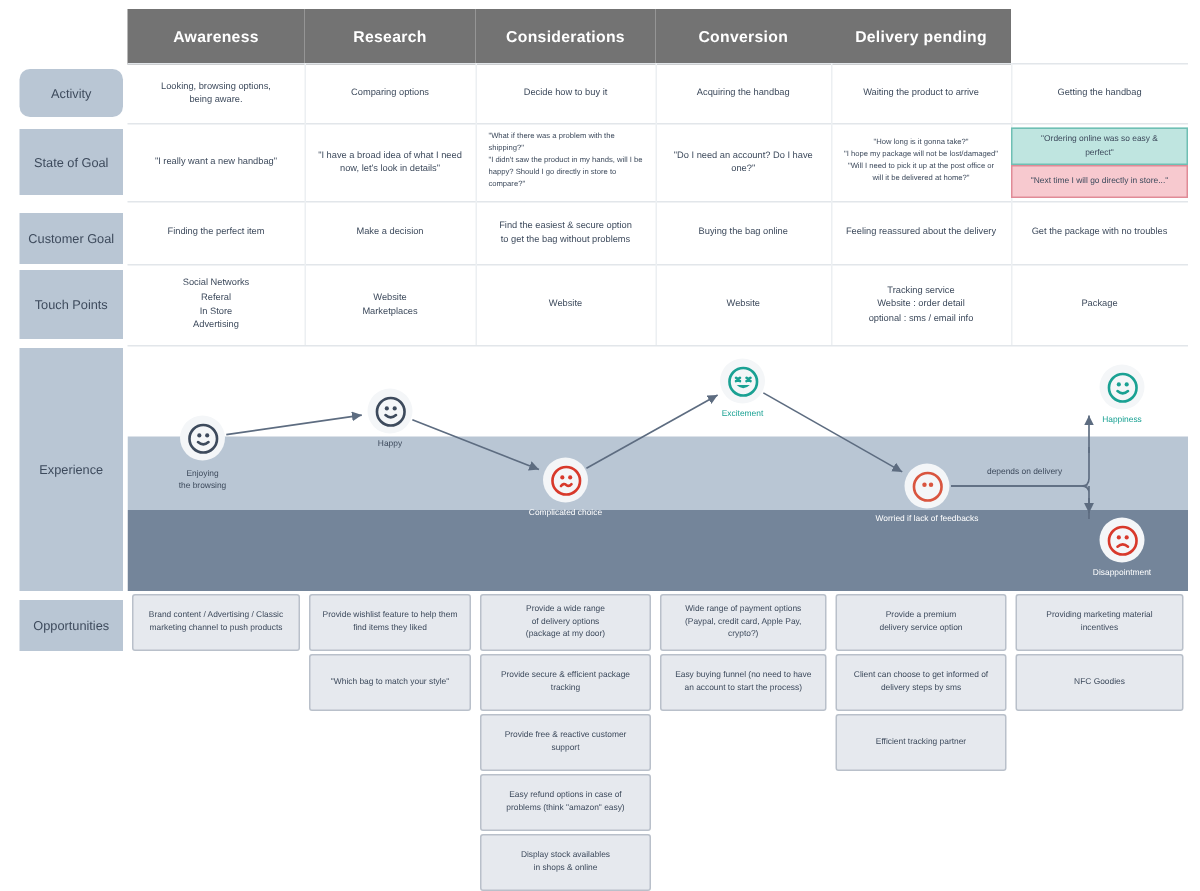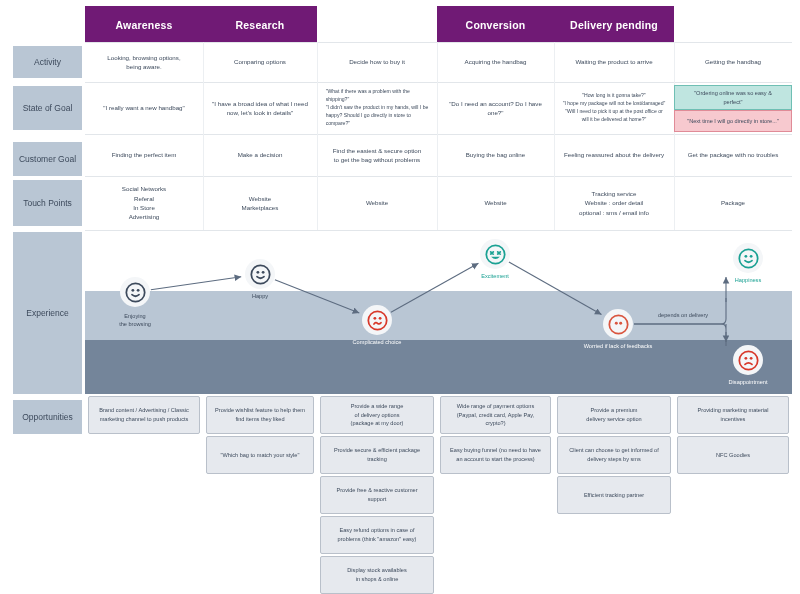--- a/index.html
+++ b/index.html
@@ -8,21 +8,21 @@
     background: #ffffff;
     font-family: "Liberation Sans", sans-serif;
     color: #3d4a5c;
     overflow: hidden;
   }
   #board { position: relative; width: 800px; height: 594px; }
 
   
   .col-head {
     position: absolute; top: 6px; height: 37px;
-    background: #701a75; color: #ffffff;
+    background: #737373; color: #ffffff;
     display: flex; align-items: center; justify-content: center;
     font-size: 10.5px; font-weight: bold; letter-spacing: .2px;
   }
 
   
   .row-label {
     position: absolute; left: 13px; width: 69px;
     background: #b9c6d4; color: #3d4a5c;
     display: flex; align-items: center; justify-content: center;
     font-size: 8.5px; text-align: center;
@@ -76,23 +76,24 @@
     text-align: center; font-size: 5.6px; line-height: 1.55;
     color: #3d4a5c; padding: 3px 5px;
   }
 </style>
 </head>
 <body>
 
 <div id="board">
     <div class="col-head" style="left: 85px; width: 118px;">Awareness</div>
     <div class="col-head" style="left: 203px; width: 114px;">Research</div>
+    <div class="col-head" style="left: 317px; width: 120px;">Considerations</div>
     <div class="col-head" style="left: 437px; width: 117px;">Conversion</div>
     <div class="col-head" style="left: 554px; width: 120px;">Delivery pending</div>
-    <div class="row-label" style="top: 46px; height: 32px;">Activity</div>
+    <div class="row-label" style="top: 46px; height: 32px; border-radius: 7px;">Activity</div>
     <div class="row-label" style="top: 86px; height: 44px;">State of Goal</div>
     <div class="row-label" style="top: 142px; height: 34px;">Customer Goal</div>
     <div class="row-label" style="top: 180px; height: 46px;">Touch Points</div>
     <div class="row-label" style="top: 232px; height: 162px;">Experience</div>
     <div class="row-label" style="top: 400px; height: 34px;">Opportunities</div>
     <div class="hline" style="left: 85px; top: 42px; width: 707px;"></div>
     <div class="hline" style="left: 85px; top: 82px; width: 707px;"></div>
     <div class="hline" style="left: 85px; top: 134px; width: 707px;"></div>
     <div class="hline" style="left: 85px; top: 176px; width: 707px;"></div>
     <div class="hline" style="left: 85px; top: 230px; width: 707px;"></div>

